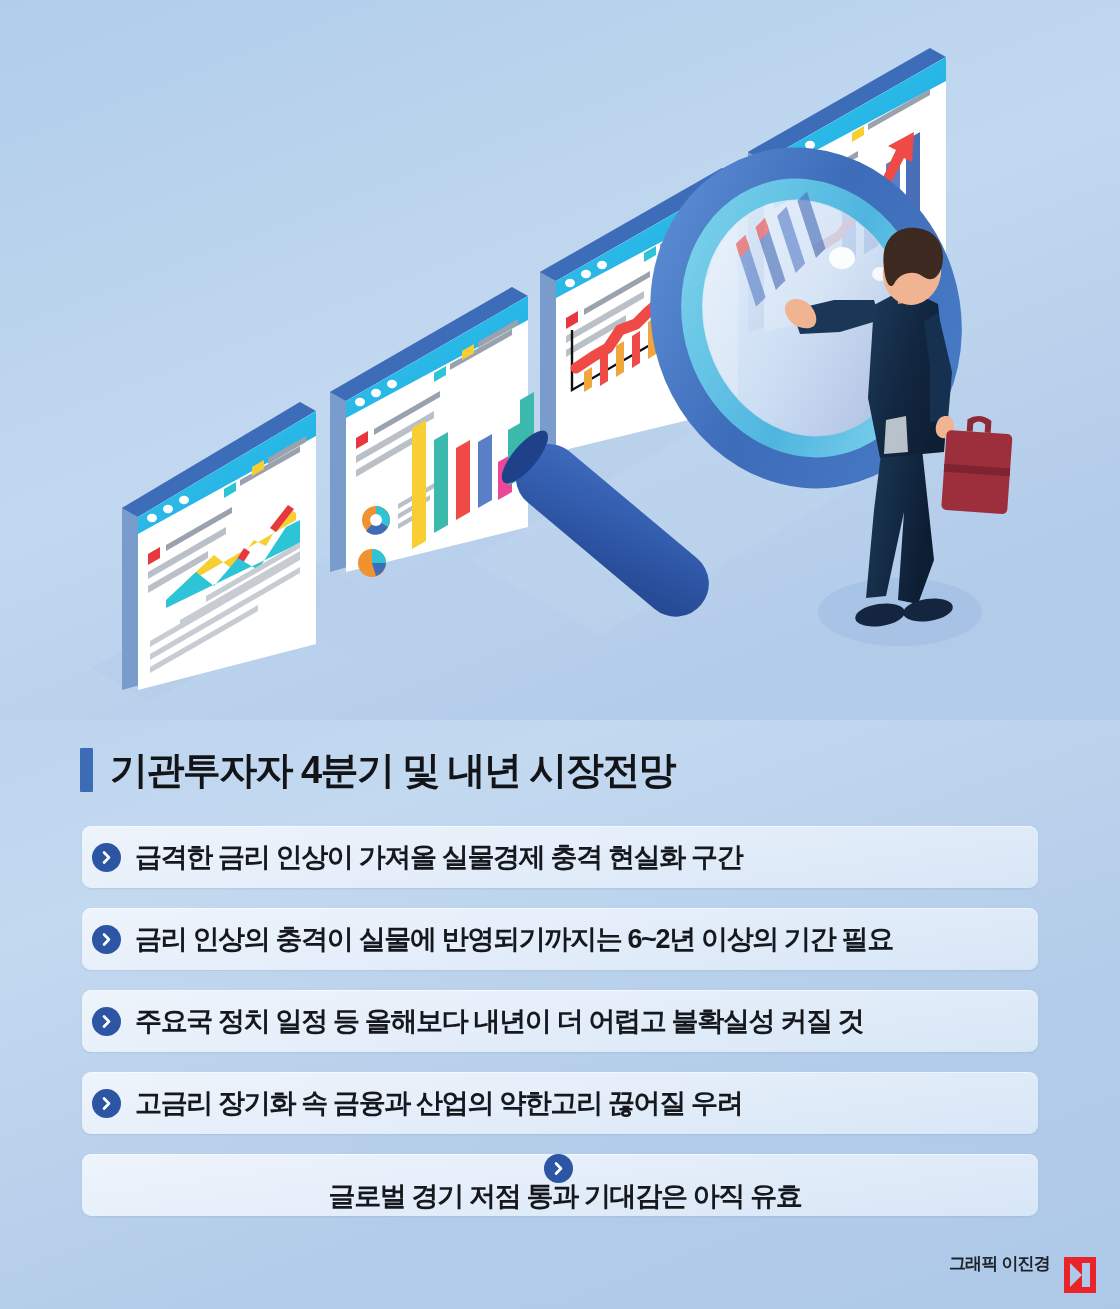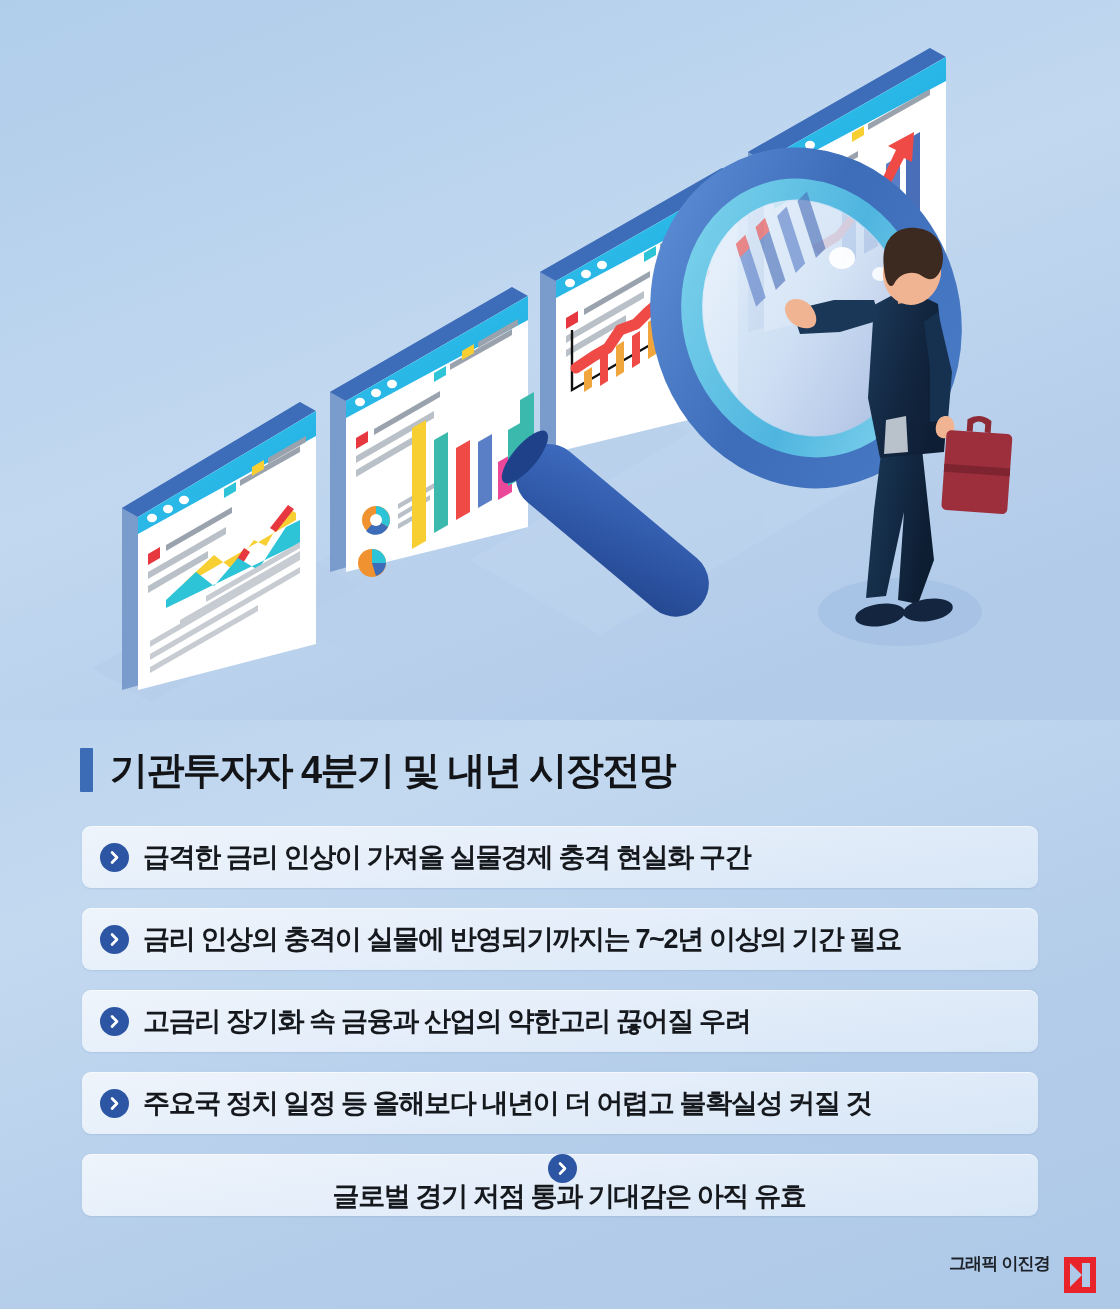--- a/index.html
+++ b/index.html
@@ -70,21 +70,21 @@
   .bullet-row {
     position: relative;
     height: 62px;
     margin-bottom: 20px;
     border-radius: 9px;
     background: linear-gradient(172deg, #eef4fb 0%, #e5eefa 45%, #d7e6f6 100%);
     box-shadow: 0 1px 0 rgba(255,255,255,0.55) inset,
                 0 1px 2px rgba(90,125,170,0.16);
     display: flex;
     align-items: center;
-    padding-left: 18px;
+    padding-left: 10px;
     box-sizing: border-box;
   }
   .bullet-row:last-child { margin-bottom: 0; flex-direction: column; }
 
   .bullet-icon {
     flex: none;
     width: 29px;
     height: 29px;
     border-radius: 50%;
     background: #2c56a4;
@@ -376,39 +376,39 @@
       </span>
       <span class="bullet-text">급격한 금리 인상이 가져올 실물경제 충격 현실화 구간</span>
     </div>
 
     <div class="bullet-row">
       <span class="bullet-icon">
         <svg width="15" height="15" viewBox="0 0 16 16" aria-hidden="true">
           <path d="M5.4 2.6 L10.6 8 L5.4 13.4" fill="none" stroke="#ffffff" stroke-width="2.9" stroke-linecap="round" stroke-linejoin="round"></path>
         </svg>
       </span>
-      <span class="bullet-text">금리 인상의 충격이 실물에 반영되기까지는 7~2년 이상의 기간 필요</span>
+      <span class="bullet-text">금리 인상의 충격이 실물에 반영되기까지는 6~2년 이상의 기간 필요</span>
+    </div>
+
+    <div class="bullet-row">
+      <span class="bullet-icon">
+        <svg width="15" height="15" viewBox="0 0 16 16" aria-hidden="true">
+          <path d="M5.4 2.6 L10.6 8 L5.4 13.4" fill="none" stroke="#ffffff" stroke-width="2.9" stroke-linecap="round" stroke-linejoin="round"></path>
+        </svg>
+      </span>
+      <span class="bullet-text">주요국 정치 일정 등 올해보다 내년이 더 어렵고 불확실성 커질 것</span>
     </div>
 
     <div class="bullet-row">
       <span class="bullet-icon">
         <svg width="15" height="15" viewBox="0 0 16 16" aria-hidden="true">
           <path d="M5.4 2.6 L10.6 8 L5.4 13.4" fill="none" stroke="#ffffff" stroke-width="2.9" stroke-linecap="round" stroke-linejoin="round"></path>
         </svg>
       </span>
       <span class="bullet-text">고금리 장기화 속 금융과 산업의 약한고리 끊어질 우려</span>
-    </div>
-
-    <div class="bullet-row">
-      <span class="bullet-icon">
-        <svg width="15" height="15" viewBox="0 0 16 16" aria-hidden="true">
-          <path d="M5.4 2.6 L10.6 8 L5.4 13.4" fill="none" stroke="#ffffff" stroke-width="2.9" stroke-linecap="round" stroke-linejoin="round"></path>
-        </svg>
-      </span>
-      <span class="bullet-text">주요국 정치 일정 등 올해보다 내년이 더 어렵고 불확실성 커질 것</span>
     </div>
 
     <div class="bullet-row">
       <span class="bullet-icon">
         <svg width="15" height="15" viewBox="0 0 16 16" aria-hidden="true">
           <path d="M5.4 2.6 L10.6 8 L5.4 13.4" fill="none" stroke="#ffffff" stroke-width="2.9" stroke-linecap="round" stroke-linejoin="round"></path>
         </svg>
       </span>
       <span class="bullet-text">글로벌 경기 저점 통과 기대감은 아직 유효</span>
     </div>

